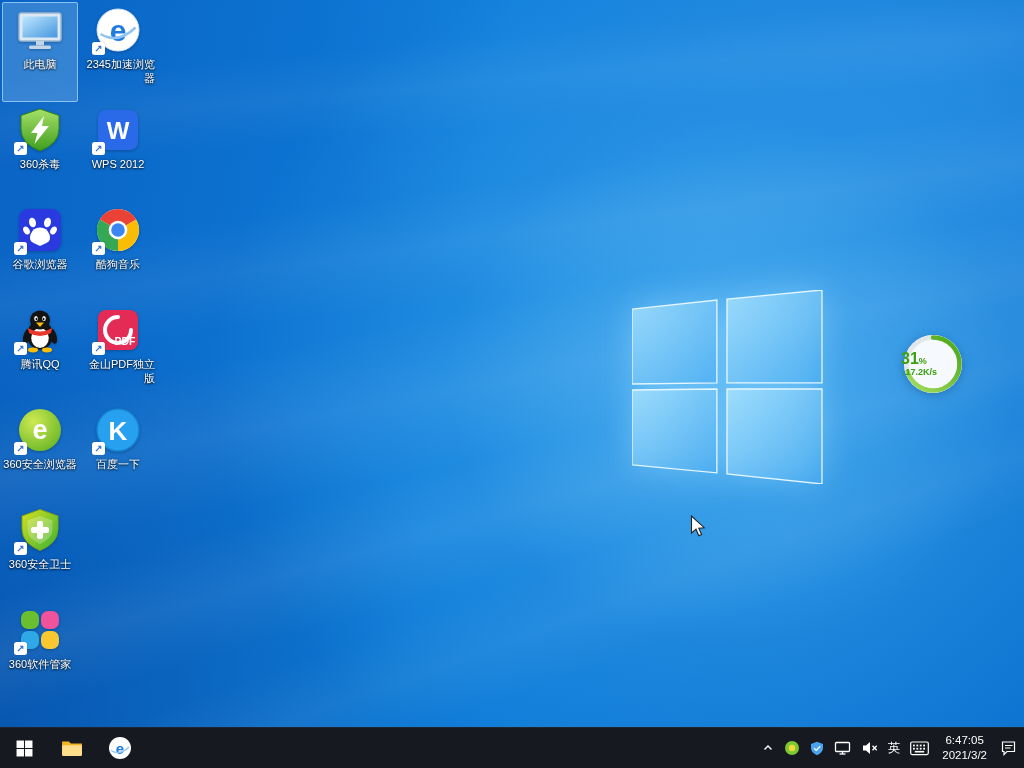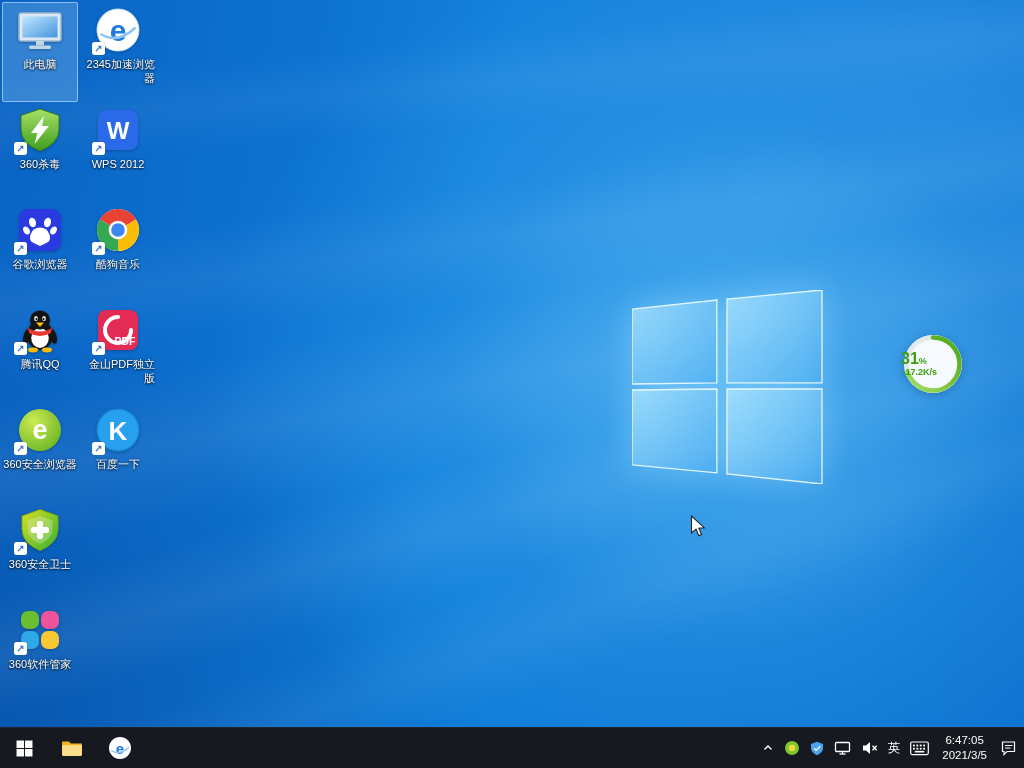--- a/index.html
+++ b/index.html
@@ -364,21 +364,21 @@
         <rect x="13.2" y="3.6" width="1.8" height="1.8" fill="#fff"></rect>
         <rect x="3" y="6.8" width="1.8" height="1.8" fill="#fff"></rect>
         <rect x="6.4" y="6.8" width="1.8" height="1.8" fill="#fff"></rect>
         <rect x="9.8" y="6.8" width="1.8" height="1.8" fill="#fff"></rect>
         <rect x="13.2" y="6.8" width="1.8" height="1.8" fill="#fff"></rect>
         <rect x="4.8" y="9.9" width="9.4" height="1.6" fill="#fff"></rect>
       </svg>
     </div>
     <div class="titem clock">
       <div>6:47:05</div>
-      <div>2021/3/5</div>
+      <div>2021/3/2</div>
     </div>
     <div class="titem">
       <svg width="17" height="16" viewBox="0 0 17 16">
         <path d="M2.5 2 h12 v9.5 h-7.5 L4 14.5 v-3 H2.5 z" fill="none" stroke="#fff" stroke-width="1.2"></path>
         <path d="M5 5.5 h7.5 M5 8 h5.5" stroke="#fff" stroke-width="1.1"></path>
       </svg>
     </div>
   </div>
 </div>
 

